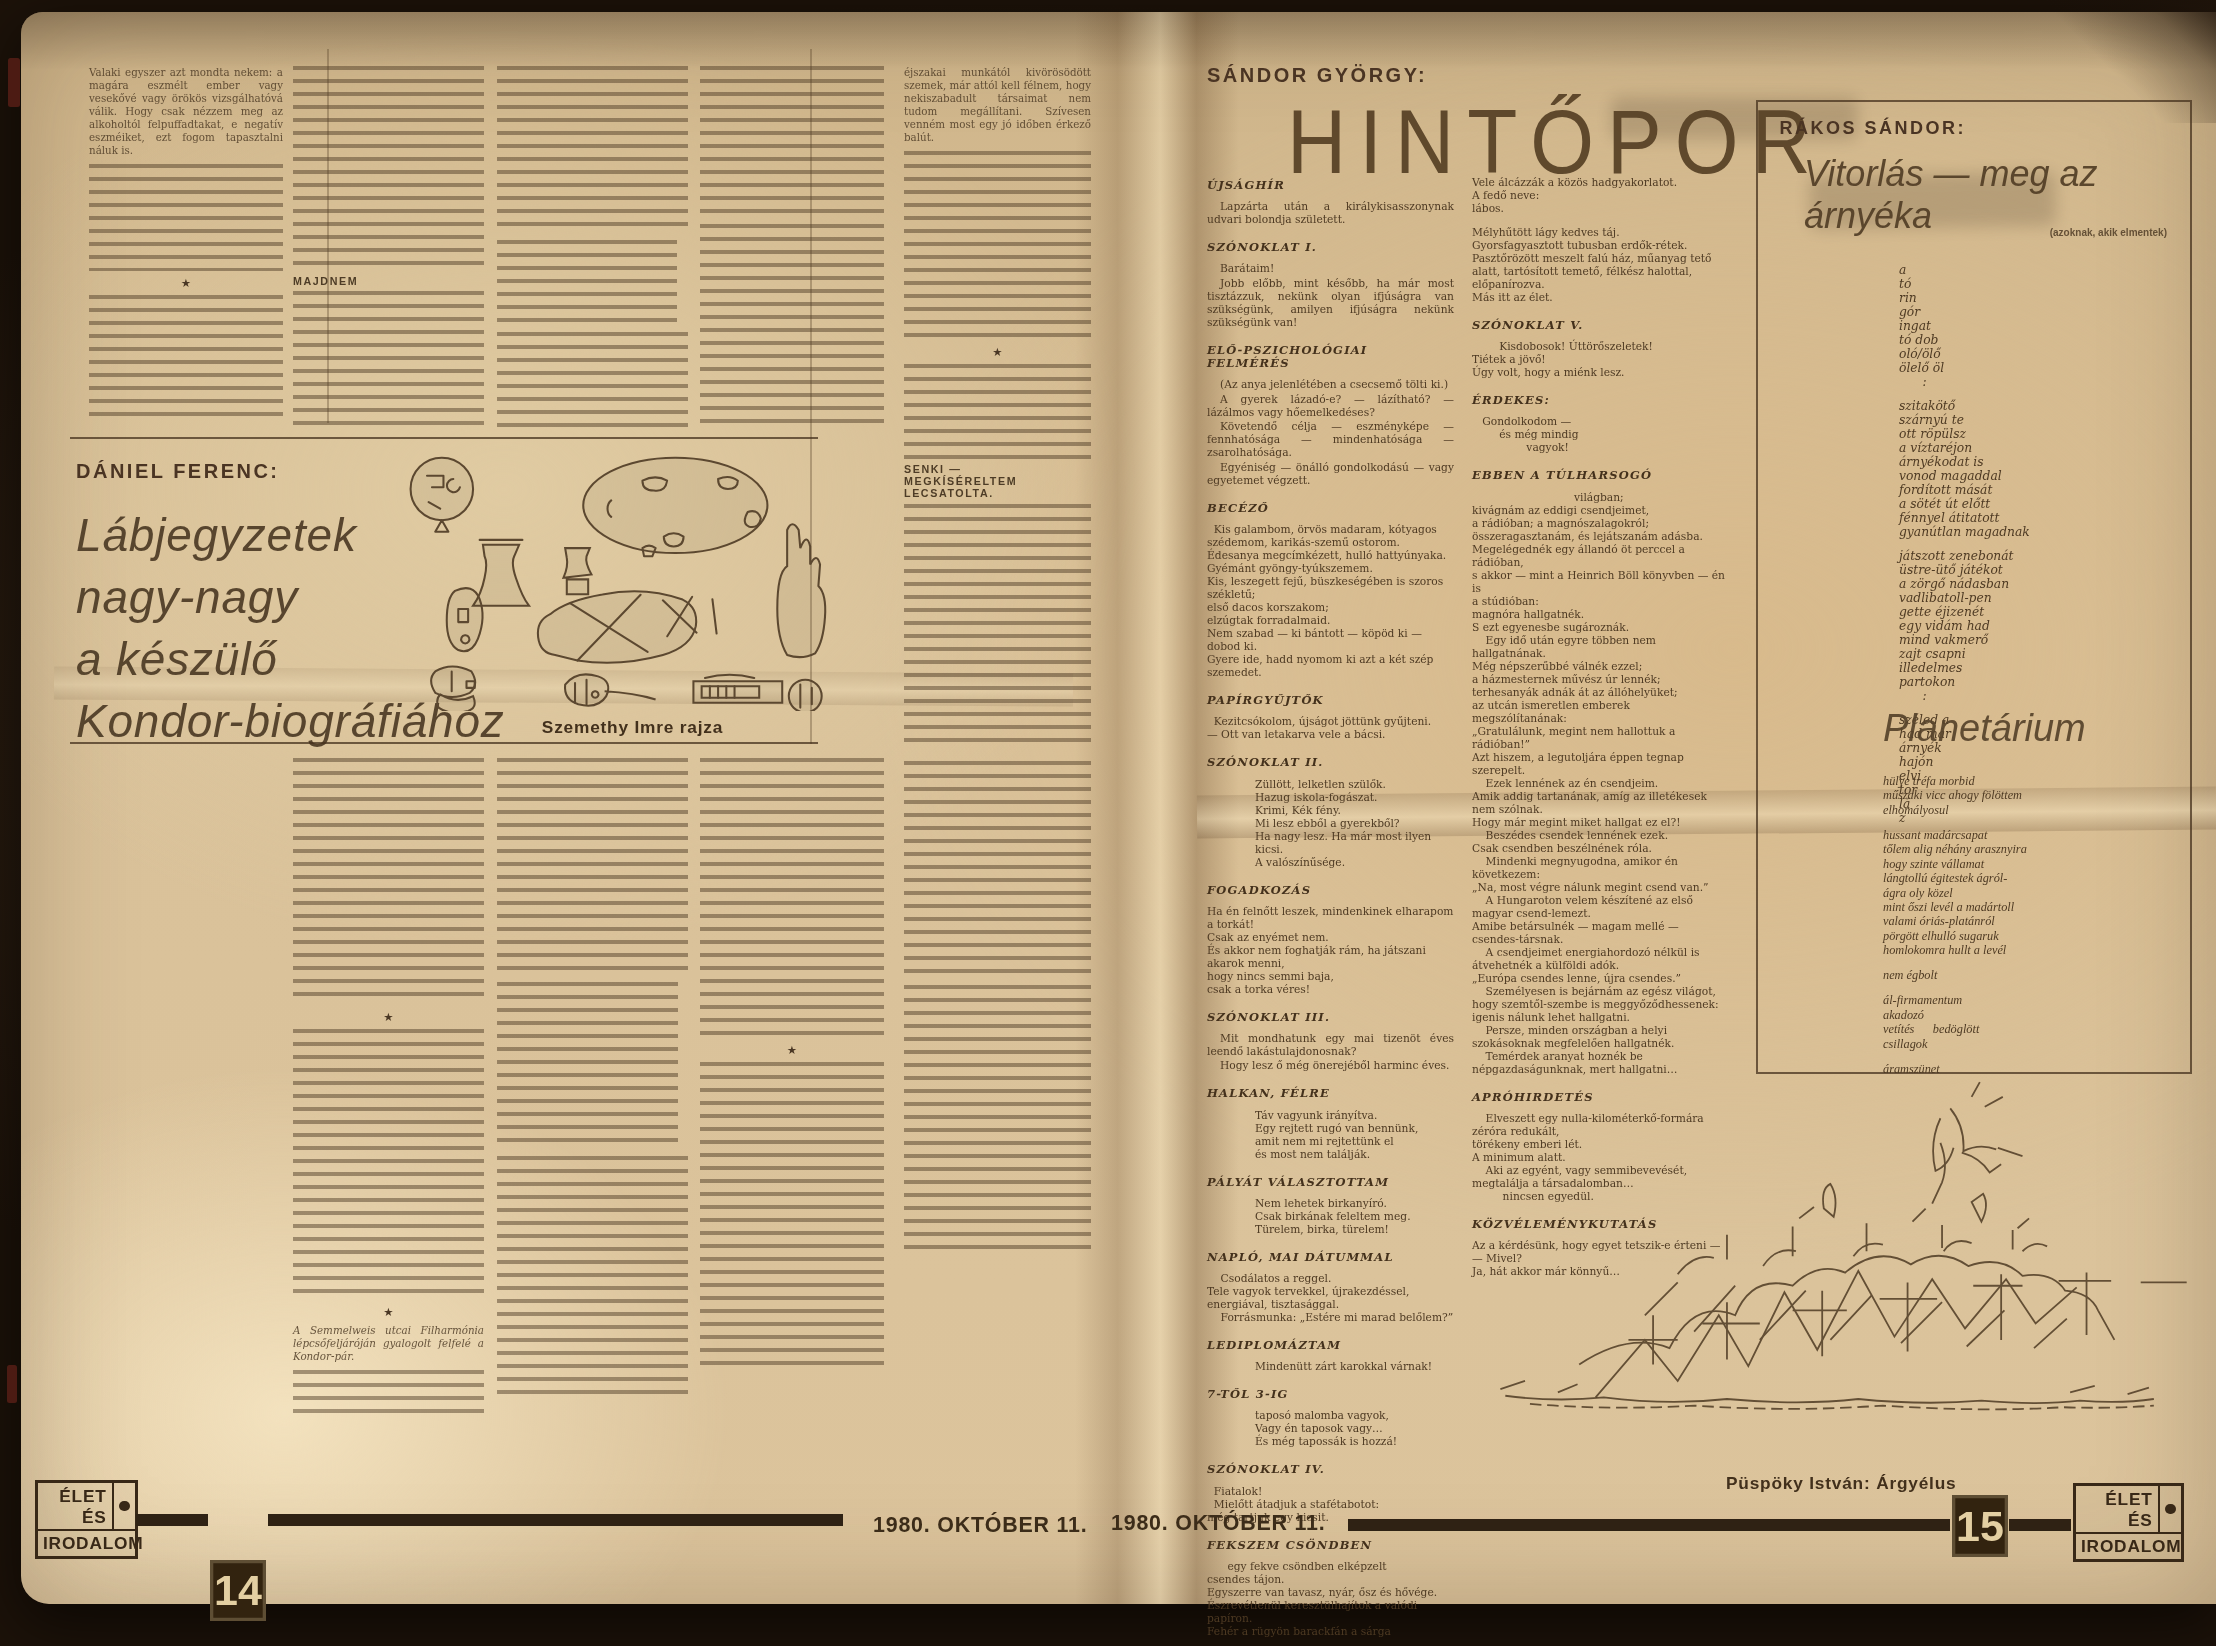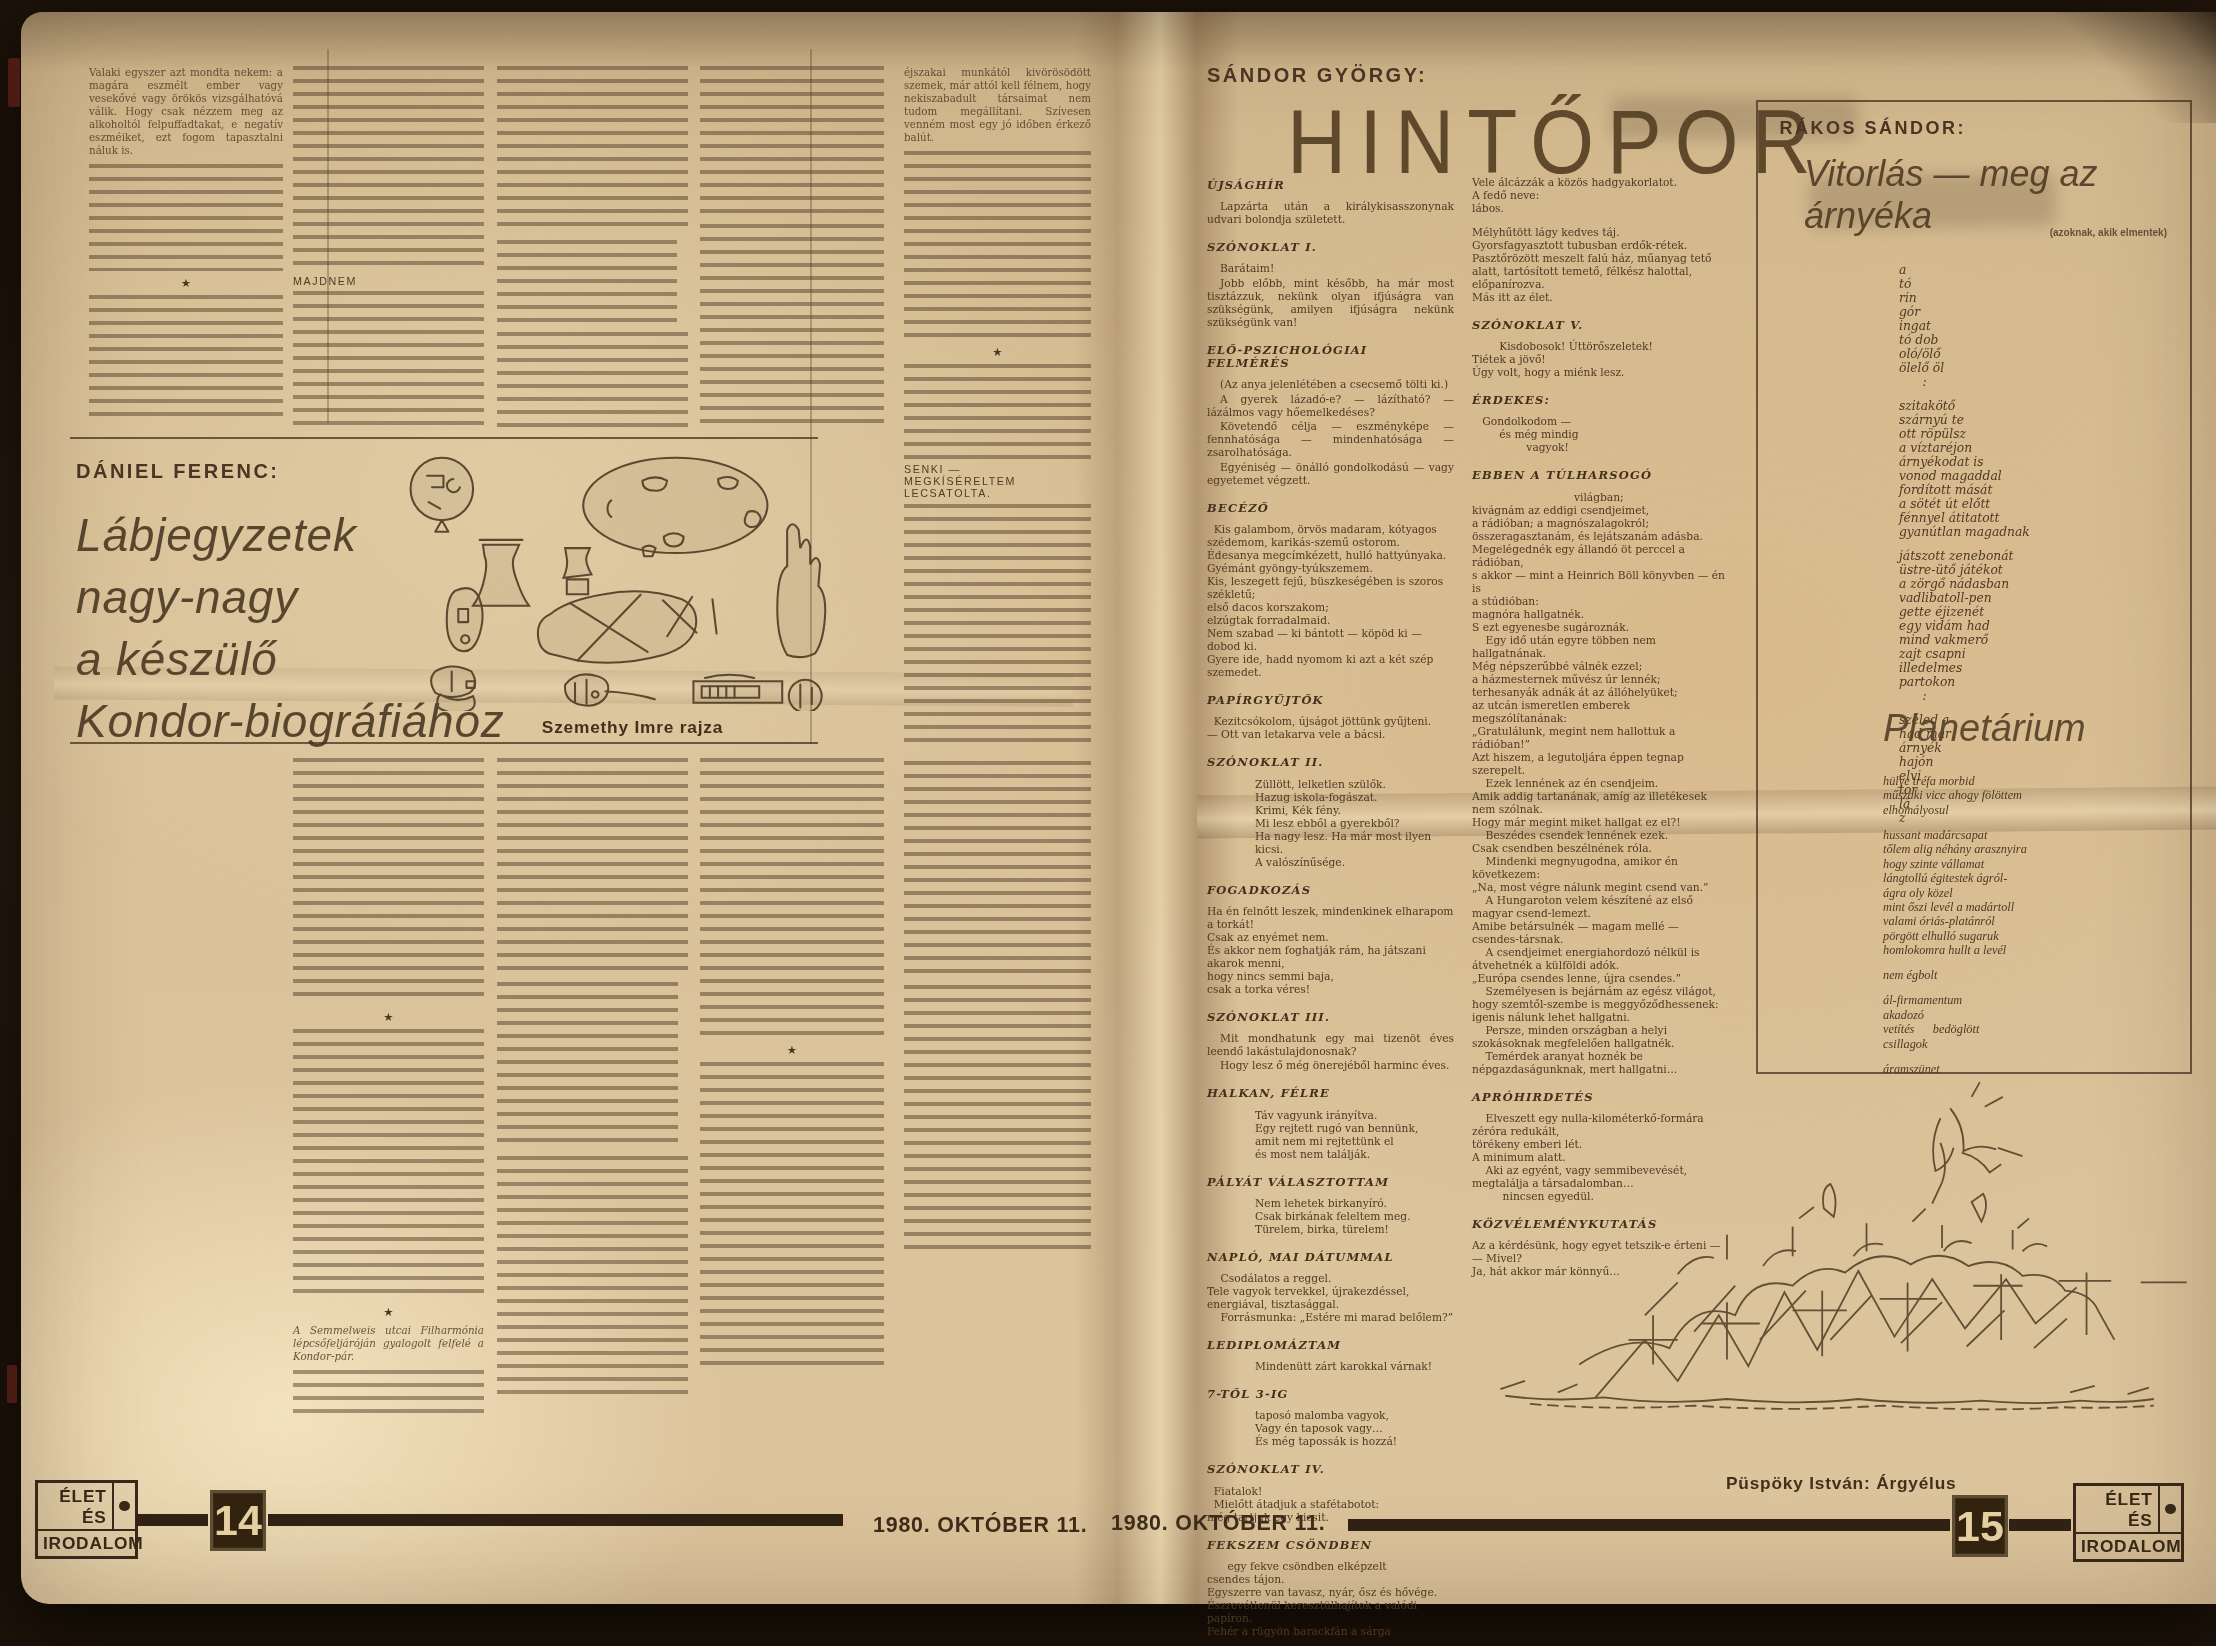--- a/index.html
+++ b/index.html
@@ -25,21 +25,21 @@
   .edge-mark{position:absolute;background:#5a1f16;opacity:.8;border-radius:2.5px;}
   
   .rule-h{position:absolute;height:2.5px;background:rgba(70,50,30,.75);}
   .rule-v{position:absolute;width:1.6px;background:rgba(80,60,35,.32);}
   .gk{background:repeating-linear-gradient(180deg,rgba(77,58,36,.48) 0 4.1px,rgba(77,58,36,0) 4.1px 13px);}
   .gcol{position:absolute;display:flex;flex-direction:column;}
   .gcol .gk{width:100%;}
   .snip{font-family:"DejaVu Serif",serif;font-size:10.3px;line-height:13px;text-align:justify;color:rgba(72,54,33,.82);}
   .snip.it{font-style:italic;}
   .star{text-align:center;font-size:11.5px;color:#4a3724;margin:5px 0;}
-  .capsfrag{font-weight:normal;font-size:10.7px;letter-spacing:1.6px;color:rgba(62,45,26,.9);}
+  .capsfrag{font-weight:bold;font-size:10.7px;letter-spacing:1.6px;color:rgba(62,45,26,.9);}
   
   .byline{font-weight:bold;letter-spacing:2.5px;font-size:20px;color:#4a3423;}
   .ltitle{font-style:italic;font-size:46px;line-height:62px;letter-spacing:0.8px;color:rgba(80,62,40,.95);}
   .caption{font-weight:bold;font-size:17.3px;color:#42301c;text-align:center;letter-spacing:0.8px;}
   
   .hin-title{font-size:82px;letter-spacing:13px;color:rgba(88,66,39,.95);transform:scaleY(1.1);transform-origin:left top;}
   .sec-col{position:absolute;font-family:"DejaVu Serif",serif;font-size:10.7px;line-height:13px;color:#4e3a23;}
   .sh{font-style:italic;font-weight:bold;font-size:11.5px;letter-spacing:1.2px;margin:15px 0 8.2px;color:#44311c;}
   .s-p{text-align:justify;text-indent:13px;margin:0 0 1.6px;}
   .s-l{white-space:pre-wrap;margin:0;}
@@ -186,21 +186,21 @@
   <div class="logo" style="left:35px;top:1480px;width:97px;">
     <div class="r1">
       <div class="t1">ÉLET ÉS</div>
       <div class="emb">
           <i></i>
         </div>
     </div>
     <div class="t2">IRODALOM</div>
   </div>
   <div class="thickrule" style="left:136px;top:1514px;width:72px;"></div>
-  <div class="pagebadge" style="left:210px;top:1490px;width:56px;height:61px;">14</div>
+  <div class="pagebadge" style="left:210px;top:1560px;width:56px;height:61px;">14</div>
   <div class="thickrule" style="left:268px;top:1514px;width:575px;"></div>
   <div class="pdate" style="left:873px;top:1513px;">1980. OKTÓBER 11.</div>
 
   <div class="ghost" style="left:1611px;top:97px;width:247px;height:43px;"></div>
   <div class="ghost" style="left:1809px;top:174px;width:247px;height:54px;transform:rotate(-1deg);"></div>
 
   <div class="byline" style="position:absolute;left:1207px;top:64px;">SÁNDOR GYÖRGY:</div>
   <div class="hin-title" style="position:absolute;left:1287px;top:90px;">HINTŐPOR</div>
 
   <div class="sec-col" style="left:1207px;top:164px;width:247px;">

